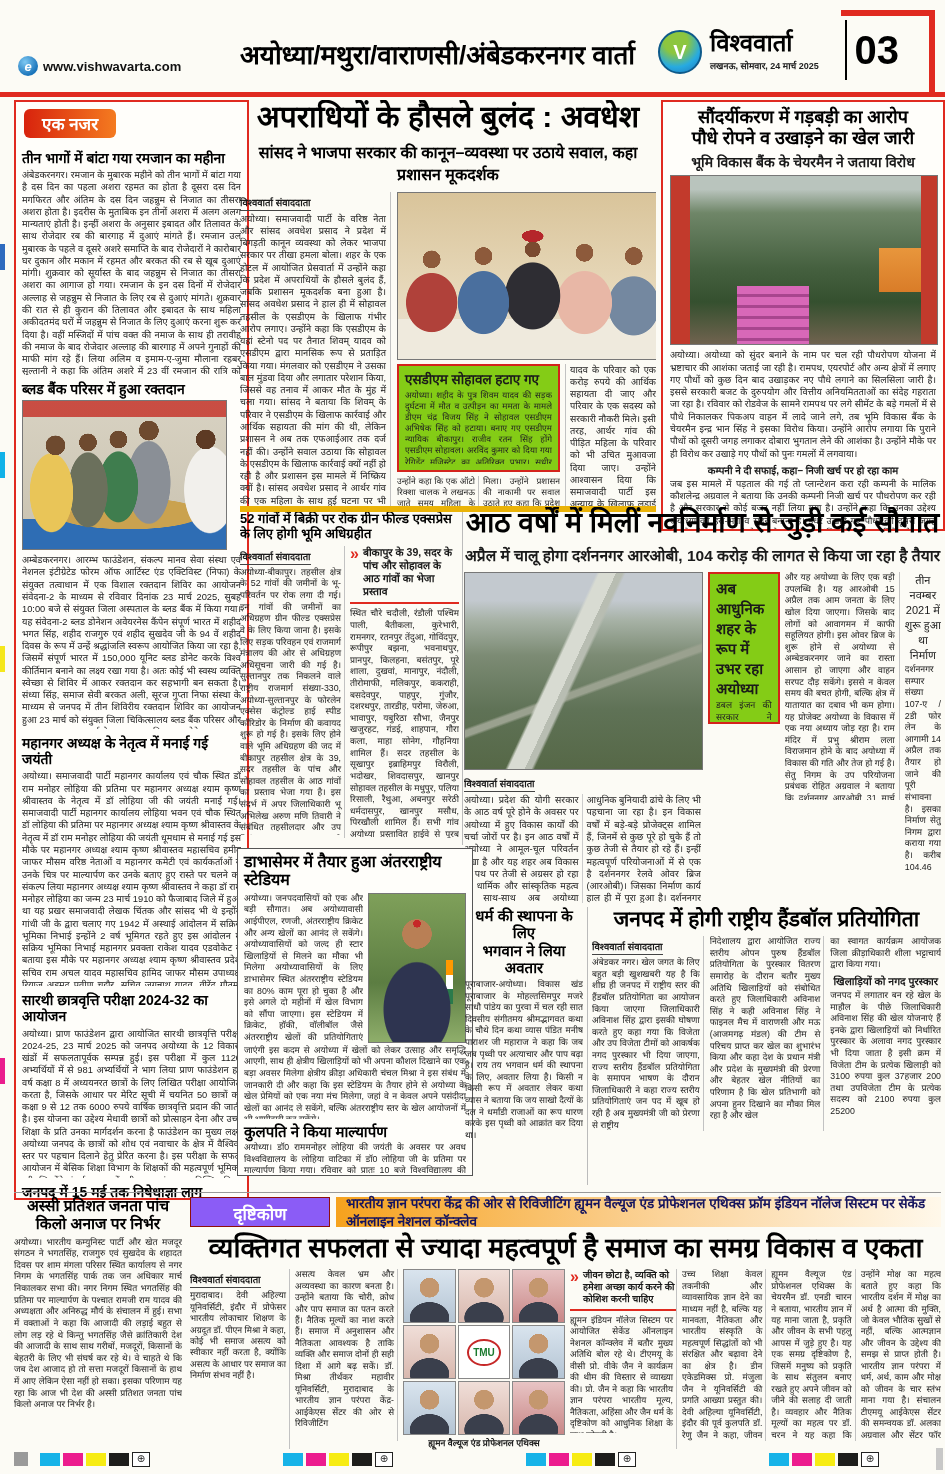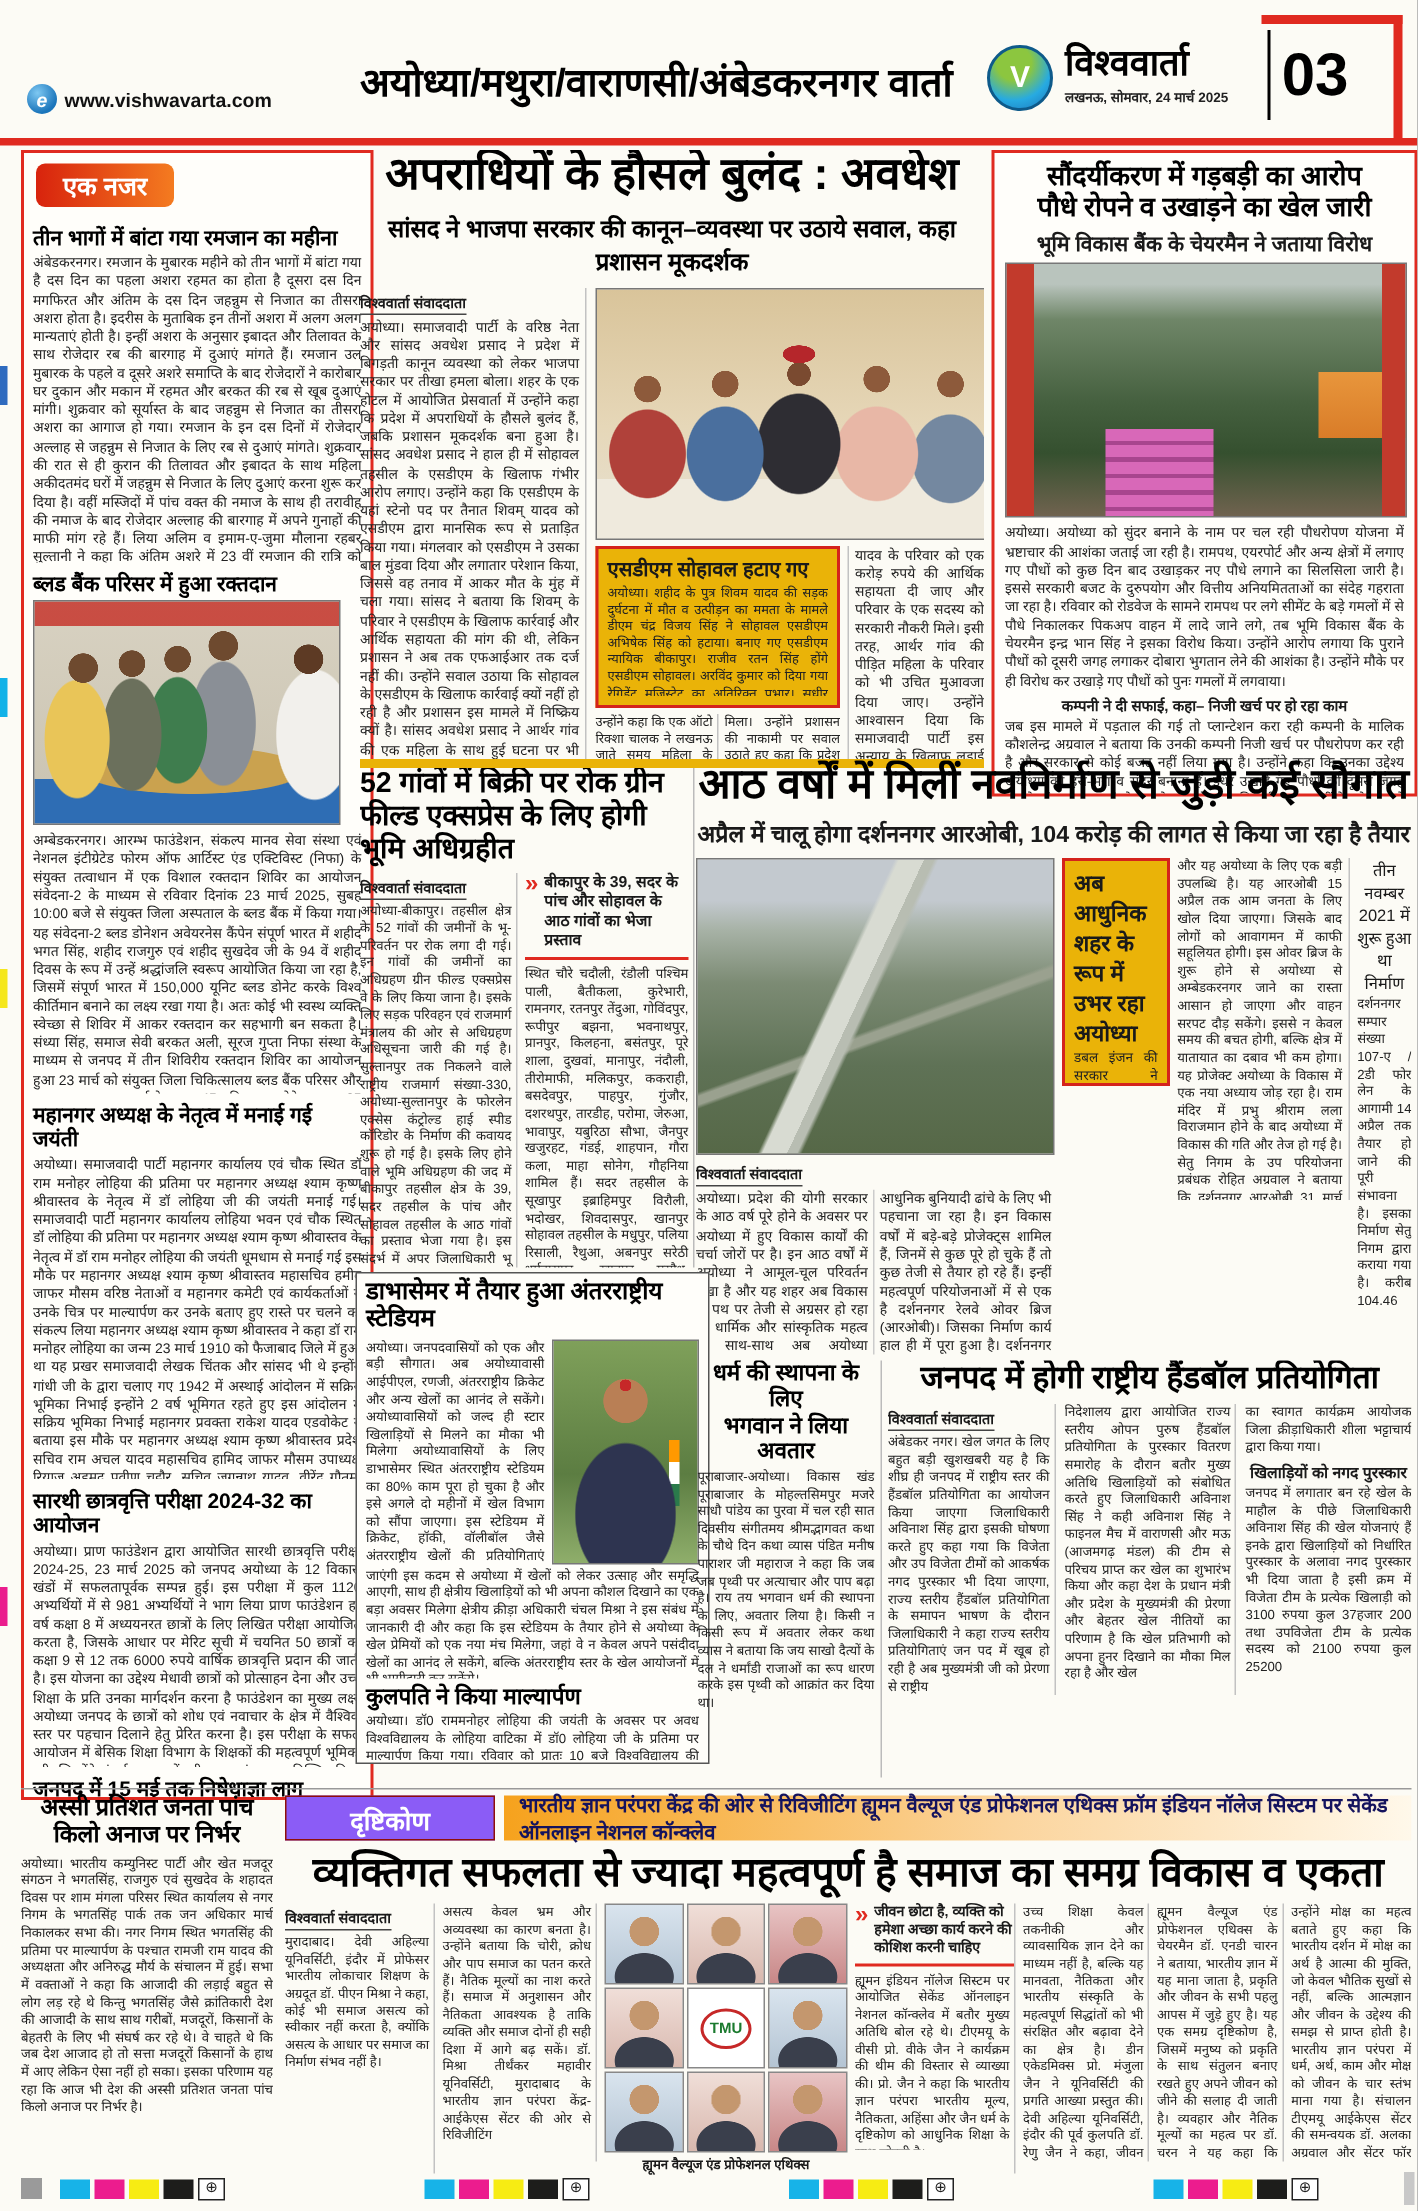--- a/index.html
+++ b/index.html
@@ -28,21 +28,21 @@
   .colrule{border-right:1px solid #c2c2c2;}
   
   .ekbox{border:2px solid #e02a20;background:#fffefa;padding:5px 6px;overflow:hidden;}
   .ekbar{background:linear-gradient(90deg,#d8230d,#f47b20);color:#fff;font-weight:800;font-size:17px;
          padding:3px 18px;border-radius:6px;display:inline-block;margin:2px 0 6px 2px;}
   .ekhl{font-size:14px;font-weight:800;color:#000;margin:6px 0 3px;line-height:1.15;}
   .clamp{overflow:hidden;}
   
   .lead-hl{font-size:30px;text-align:center;}
   .lead-sub{font-size:16px;font-weight:800;text-align:center;margin-top:6px;color:#000;}
-  .inset{border:2px solid #d4231c;padding:4px 6px;background:#eab308;overflow:hidden;}
+  .inset{border:2px solid #d4231c;padding:4px 6px;background:#84cc16;overflow:hidden;}
   .inset-hl{font-size:13.5px;font-weight:800;margin-bottom:2px;}
   .inset-body{font-size:8.6px;line-height:1.3;text-align:justify;color:#222;}
   
   .beaubox{border:2px solid #e02a20;padding:5px 7px;background:#fffefa;overflow:hidden;}
   .beau-hl{font-size:18px;text-align:center;}
   .beau-sub{font-size:14px;font-weight:800;text-align:center;margin:4px 0;}
   .claim{font-size:10px;font-weight:800;text-align:center;margin:3px 0 1px;}
   
   .pq{display:flex;gap:4px;border-bottom:2px solid #e02a20;padding-bottom:4px;margin-bottom:4px;}
   .pq .mark{color:#e02a20;font-weight:800;font-size:16px;line-height:1;}
@@ -185,21 +185,21 @@
         linear-gradient(#e8963c,#d97c28),
         linear-gradient(180deg,#b9c4bd 0 8%, #6f8668 22%, #45603f 55%, #35502f 75%, #70634f 100%);
       background-size:auto,auto,72px 58px,58px 44px,auto;
       background-position:0 0,0 0,34% 100%,100% 58%,0 0;"></div>
     <div class="body clamp" style="max-height:128px;">अयोध्या। अयोध्या को सुंदर बनाने के नाम पर चल रही पौधरोपण योजना में भ्रष्टाचार की आशंका जताई जा रही है। रामपथ, एयरपोर्ट और अन्य क्षेत्रों में लगाए गए पौधों को कुछ दिन बाद उखाड़कर नए पौधे लगाने का सिलसिला जारी है। इससे सरकारी बजट के दुरुपयोग और वित्तीय अनियमितताओं का संदेह गहराता जा रहा है। रविवार को रोडवेज के सामने रामपथ पर लगे सीमेंट के बड़े गमलों में से पौधे निकालकर पिकअप वाहन में लादे जाने लगे, तब भूमि विकास बैंक के चेयरमैन इन्द्र भान सिंह ने इसका विरोध किया। उन्होंने आरोप लगाया कि पुराने पौधों को दूसरी जगह लगाकर दोबारा भुगतान लेने की आशंका है। उन्होंने मौके पर ही विरोध कर उखाड़े गए पौधों को पुनः गमलों में लगवाया।</div>
     <div class="claim">कम्पनी ने दी सफाई, कहा– निजी खर्च पर हो रहा काम</div>
     <div class="body clamp" style="max-height:66px;">जब इस मामले में पड़ताल की गई तो प्लान्टेशन करा रही कम्पनी के मालिक कौशलेन्द्र अग्रवाल ने बताया कि उनकी कम्पनी निजी खर्च पर पौधरोपण कर रही है और सरकार से कोई बजट नहीं लिया गया है। उन्होंने कहा कि उनका उद्देश्य अयोध्या को हरा-भरा व सुंदर बनाना है। इधर उखाड़े गए पौधों को दूसरी जगह लगाने और भुगतान को लेकर उठे सवालों पर अधिकारी जवाब नहीं दे सके। इससे योजना में गड़बड़ी की आशंका और गहरा गई है। उन्होंने मौके पर ही विरोध कर उखाड़े गए पौधों को पुनः गमलों में लगवाया। कम्पनी ने दी सफाई, कहा- निजी खर्च पर हो रहा काम। मामले में जांच की मांग की जा रही है।</div>
   </div>
 
   <div class="abs" style="left:240px;top:512px;width:219px;height:333px;border-right:1px solid #bbb;padding-right:3px;overflow:hidden;">
-    <div class="hl" style="font-size:19px;">52 गांवों में बिक्री पर रोक ग्रीन फील्ड एक्सप्रेस के लिए होगी भूमि अधिग्रहीत</div>
+    <div class="hl" style="font-size:13px;">52 गांवों में बिक्री पर रोक ग्रीन फील्ड एक्सप्रेस के लिए होगी भूमि अधिग्रहीत</div>
     <div style="display:flex;gap:5px;margin-top:4px;">
       <div style="width:104px;flex:none;" class="colrule">
         <span class="byline">विश्ववार्ता संवाददाता</span>
         <div class="body clamp" style="max-height:268px;padding-right:3px;font-size:8.8px;">अयोध्या-बीकापुर। तहसील क्षेत्र के 52 गांवों की जमीनों के भू-परिवर्तन पर रोक लगा दी गई। इन गांवों की जमीनों का अधिग्रहण ग्रीन फील्ड एक्सप्रेस वे के लिए किया जाना है। इसके लिए सड़क परिवहन एवं राजमार्ग मंत्रालय की ओर से अधिग्रहण अधिसूचना जारी की गई है। सुल्तानपुर तक निकलने वाले राष्ट्रीय राजमार्ग संख्या-330, अयोध्या-सुल्तानपुर के फोरलेन एक्सेस कंट्रोल्ड हाई स्पीड कॉरिडोर के निर्माण की कवायद शुरू हो गई है। इसके लिए होने वाले भूमि अधिग्रहण की जद में बीकापुर तहसील क्षेत्र के 39, सदर तहसील के पांच और सोहावल तहसील के आठ गांवों का प्रस्ताव भेजा गया है। इस संदर्भ में अपर जिलाधिकारी भू अभिलेख अरुण मणि तिवारी ने संबंधित तहसीलदार और उप निबंधक अनूता जायसवाल को पत्र भेजा है। संबंधित गांव के भू उपयोग में कोई परिवर्तन न करने का आदेश जारी किया गया है। पत्र मिलने के बाद बीकापुर तहसील के 39 गांवों के जमीन के क्रय-विक्रय पर रोक लगाई गई है। हालांकि स्थानीय अधिकारी अभी असमंजस में हैं। अपर जिलाधिकारी की ओर से जारी सूची में सुल्तानपुर सीमा पर</div>
       </div>
       <div style="flex:1;">
         <div class="pq">
           <span class="mark">»</span>
           <span class="txt">बीकापुर के 39, सदर के पांच और सोहावल के आठ गांवों का भेजा प्रस्ताव</span>
         </div>

